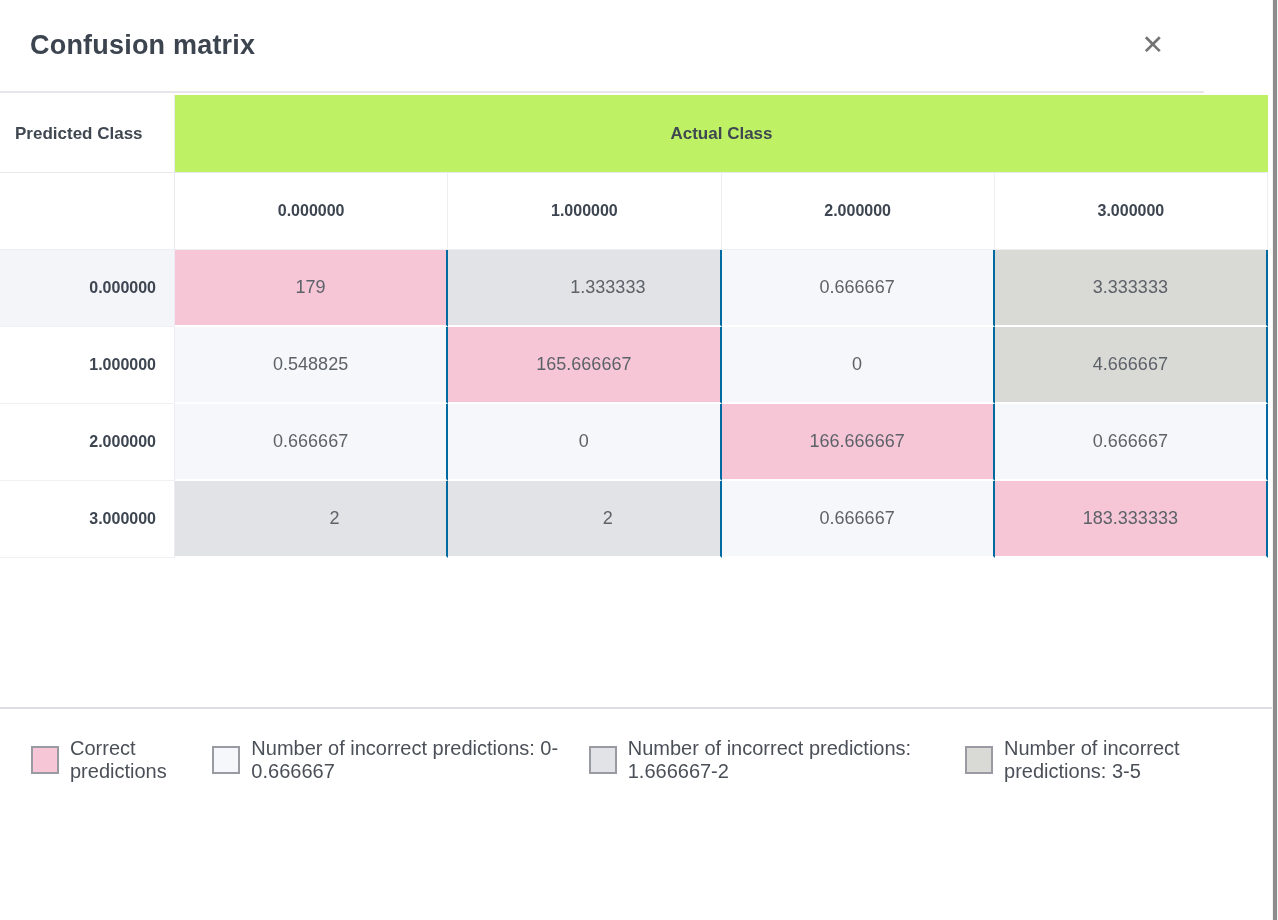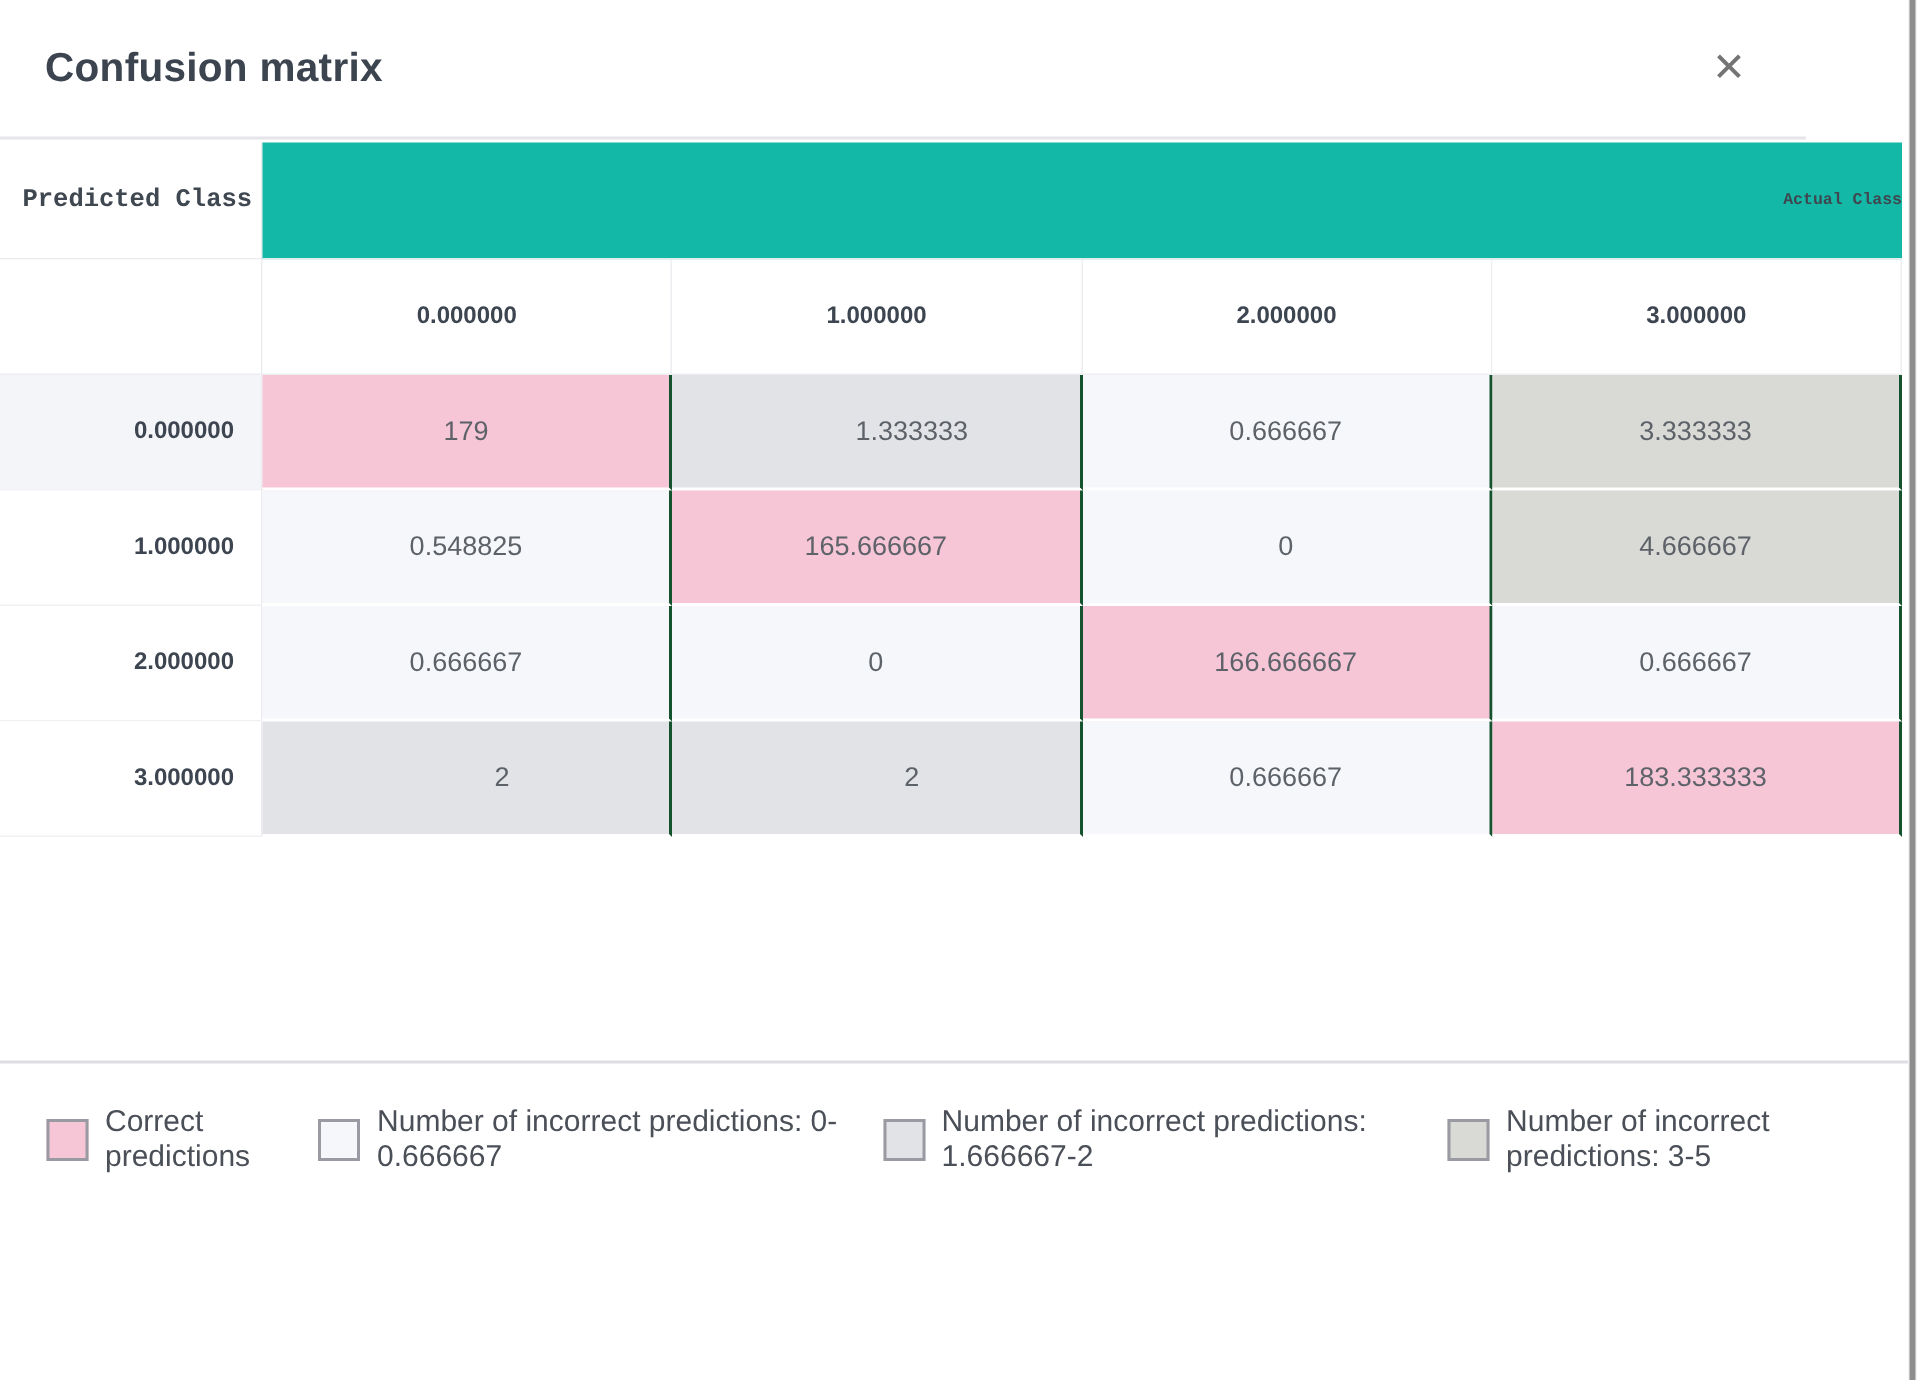--- a/index.html
+++ b/index.html
@@ -27,52 +27,52 @@
   }
   
   table.matrix {
     position: absolute; top: 95px; left: 0;
     width: 1268px;
     border-collapse: separate; border-spacing: 0;
     table-layout: fixed;
   }
   .matrix col.c0 { width: 175px; }
   .matrix th, .matrix td { vertical-align: middle; }
-  .matrix .axis-row th { height: 78px; font-family: Liberation Mono, monospace; }
+  .matrix .axis-row th { height: 78px; }
   .matrix .colhead-row th { height: 77px; }
   .matrix .data-row td { height: 77px; }
 
   th.corner {
     text-align: left; padding-left: 15px;
     font-size: 17px; font-weight: 600; color: #3f4750;
     border-right: 1px solid #e8e9ed; border-bottom: 1px solid #e8e9ed;
     background: #ffffff;
   }
   th.actual-span {
-    text-align: right;
-    font-size: 11px; font-weight: 600; color: #3f4750;
+    text-align: center;
+    font-size: 17px; font-weight: 600; color: #3f4750;
     border-bottom: 1px solid #e8e9ed;
-    background: #14b8a6;
+    background: #bef264;
   }
   .colhead-row th {
     text-align: center; font-size: 16px; font-weight: 700; color: #3d4551;
     border-right: 1px solid #eceef2; border-bottom: 1px solid #eceef2;
     background: #ffffff;
   }
   .colhead-row th.stub { border-right: 1px solid #e8e9ed; }
   td.rowhead {
     text-align: right; padding-right: 18px;
     font-size: 16px; font-weight: 700; color: #3d4551;
     background: #ffffff;
     border-right: 1px solid #ececf0; border-bottom: 1px solid #f1f1f5;
   }
   td.rowhead.hl { background: var(--row_header_highlight); }
   td.cell {
     text-align: center; font-size: 18px; color: #5d6269;
-    border-right: 2px solid #14532d; border-bottom: 2px solid #ffffff;
+    border-right: 2px solid #0369a1; border-bottom: 2px solid #ffffff;
   }
   td.correct { background: var(--correct); }
   td.b0 { background: var(--bucket0); }
   td.b1 { background: var(--bucket1); padding-left: 48px; }
   td.b2 { background: var(--bucket2); }
 
   
   .legend-divider {
     position: absolute; top: 707px; left: 0; width: 1278px; height: 2px;
     background: #dddde3;

